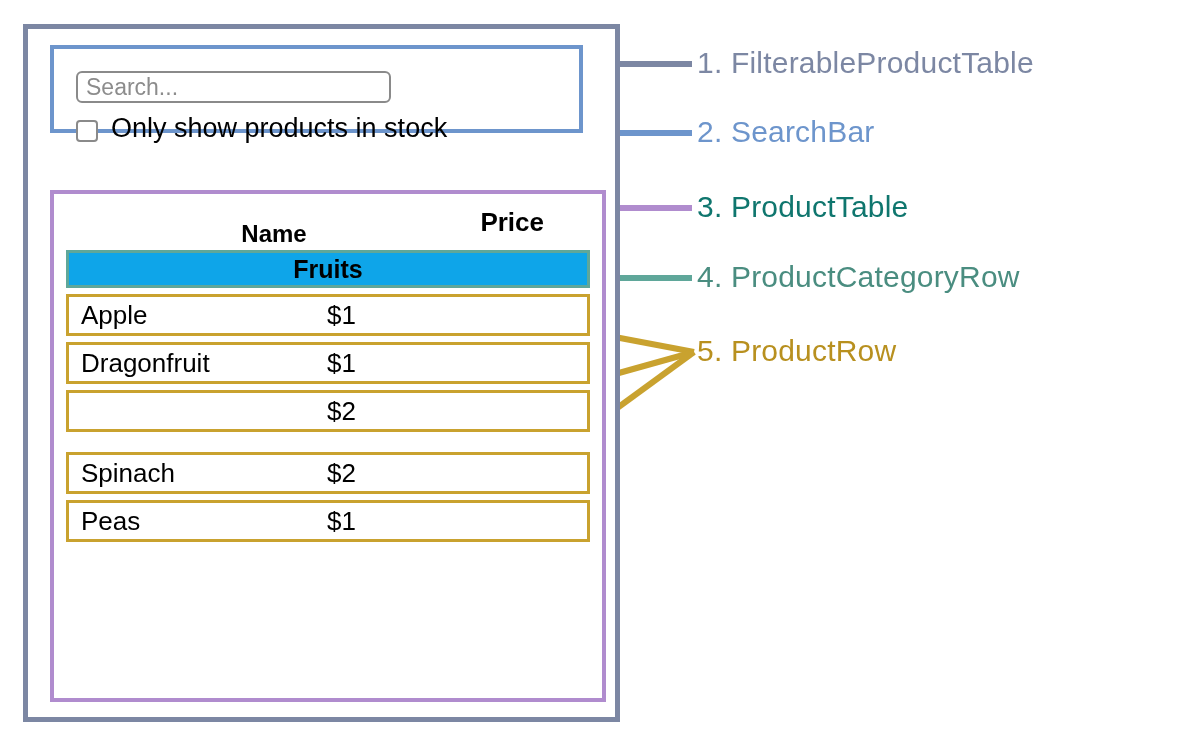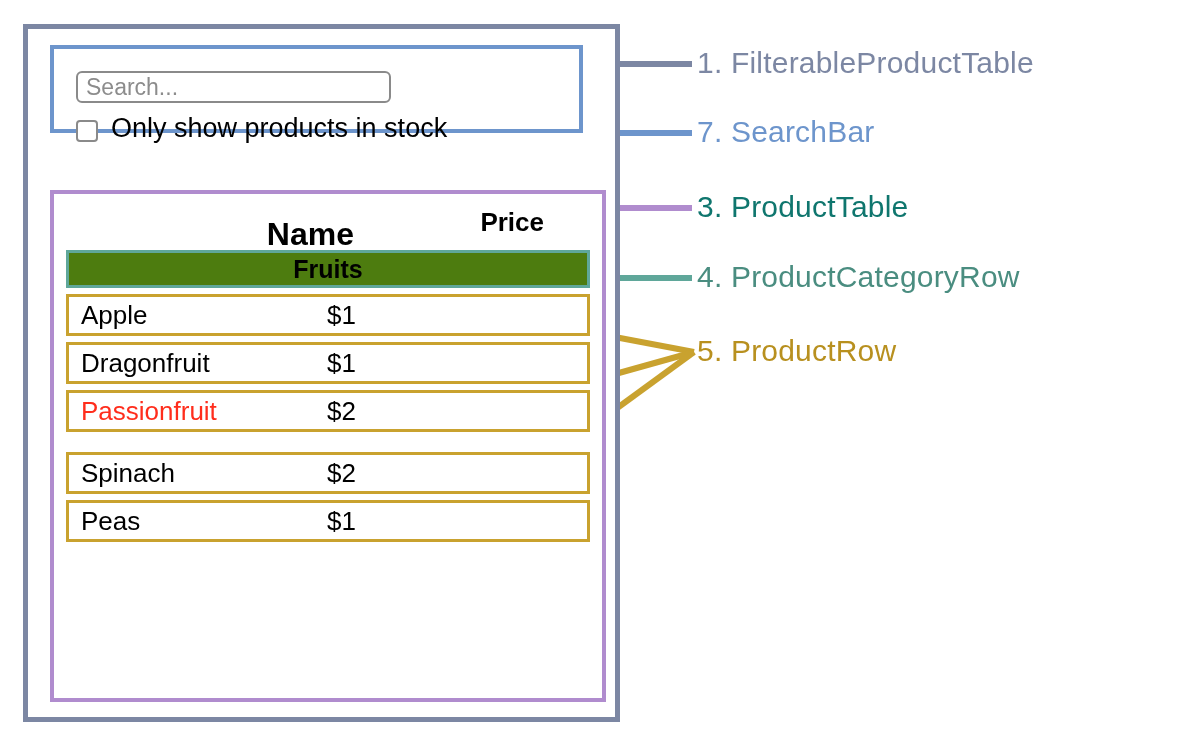--- a/index.html
+++ b/index.html
@@ -100,22 +100,22 @@
     top: 8px;
     width: 100%;
     height: 40px;
     display: flex;
     align-items: center;
   }
   .th-name {
     position: absolute;
     left: 140px;
     width: 160px;
-    text-align: right;
-    font-size: 32px;
+    text-align: center;
+    font-size: 24px;
     font-weight: bold;
     color: #000000;
     margin-top: 24px;
   }
   .th-price {
     position: absolute;
     left: 330px;
     width: 160px;
     text-align: right;
     font-size: 26px;
@@ -127,21 +127,21 @@
     position: absolute;
     left: 12px;
     top: 56px;
     width: 524px;
   }
 
   .category-row {
     height: 38px;
     border: 3px solid #5fa79a;
     box-sizing: border-box;
-    background: #4d7c0f;
+    background: #0ea5e9;
     display: flex;
     align-items: center;
     justify-content: center;
     margin-bottom: 6px;
   }
   .category-row-label {
     font-size: 25px;
     font-weight: bold;
     color: #000000;
   }
@@ -212,21 +212,21 @@
   <line x1="595" y1="208" x2="692" y2="208" stroke="#b08cce" stroke-width="6"></line>
 
   <line x1="583" y1="278" x2="692" y2="278" stroke="#5fa79a" stroke-width="6"></line>
 
   <line x1="583" y1="331" x2="694" y2="352" stroke="#c9a22f" stroke-width="6"></line>
   <line x1="583" y1="383" x2="694" y2="352" stroke="#c9a22f" stroke-width="6"></line>
   <line x1="583" y1="433" x2="694" y2="352" stroke="#c9a22f" stroke-width="6"></line>
 </svg>
 
 <div class="annotation-label" id="label-1">1. FilterableProductTable</div>
-<div class="annotation-label" id="label-2">7. SearchBar</div>
+<div class="annotation-label" id="label-2">2. SearchBar</div>
 <div class="annotation-label" id="label-3">3. ProductTable</div>
 <div class="annotation-label" id="label-4">4. ProductCategoryRow</div>
 <div class="annotation-label" id="label-5">5. ProductRow</div>
 
 <div id="filterable-product-table">
 
   <div id="search-bar">
     <input id="search-input" type="text" placeholder="Search..." style="">
     <div id="stock-filter-row">
       <div id="stock-checkbox"></div>
@@ -251,21 +251,20 @@
         <span class="cell-name">Apple</span>
         <span class="cell-price">$1</span>
       </div>
 
       <div class="product-row">
         <span class="cell-name">Dragonfruit</span>
         <span class="cell-price">$1</span>
       </div>
 
       <div class="product-row out-of-stock">
-        <span class="cell-name">Passionfruit</span>
         <span class="cell-price">$2</span>
       </div>
 
       <div class="group-gap"></div>
 
 
       <div class="product-row">
         <span class="cell-name">Spinach</span>
         <span class="cell-price">$2</span>
       </div>

